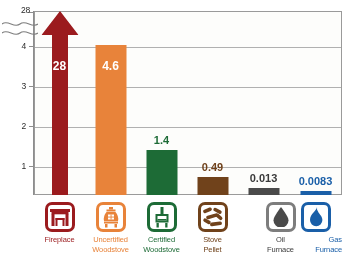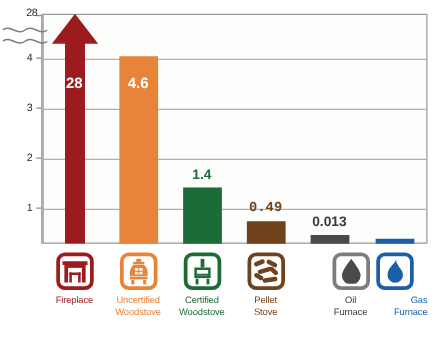--- a/index.html
+++ b/index.html
@@ -167,32 +167,33 @@
     <div class="bar-slot" style="left:51px;width:51px;height:184px;">
       <div class="bar" style="width:31px;height:150px;background:#E8833A;"></div>
       <div class="val-in" style="bottom:122px;">4.6</div>
     </div>
 
     <div class="bar-slot" style="left:102px;width:51px;height:184px;">
       <div class="bar" style="width:31px;height:45px;background:#1D6B36;"></div>
       <div class="val-out" style="bottom:49px;color:#1D6B36;">1.4</div>
     </div>
 
-    <div class="bar-slot" style="left:153px;width:51px;height:148px;font-family:Liberation Mono, monospace;">
+    <div class="bar-slot" style="left:153px;width:51px;height:148px;">
       <div class="bar" style="width:31px;height:18px;background:#70421B;"></div>
       <div class="val-out" style="bottom:22px;color:#70421B;">0.49</div>
     </div>
 
     <div class="bar-slot" style="left:204px;width:51px;height:184px;">
       <div class="bar" style="width:31px;height:7px;background:#4A4A4A;"></div>
       <div class="val-out" style="bottom:11px;color:#3a3a3a;">0.013</div>
     </div>
 
     <div class="bar-slot" style="left:255px;width:53px;height:184px;">
       <div class="bar" style="width:31px;height:4px;background:#1A5FA8;"></div>
+      <div class="val-out" style="bottom:8px;color:#1A5FA8;">0.0083</div>
     </div>
   </div>
 
   <div class="legend">
 
     <div class="legend-item" style="left:0px;width:51px;">
       <div class="icon-box" style="border:3px solid #9B1B1E;">
         <svg width="22" height="20" viewBox="0 0 22 20">
           <rect x="1" y="2" width="20" height="3" fill="#9B1B1E"></rect>
           <rect x="2.5" y="5" width="17" height="2.3" fill="#9B1B1E"></rect>
@@ -252,22 +253,22 @@
             <rect x="1" y="1.5" width="9" height="3.6" rx="1.8" transform="rotate(-22 5.5 3.3)"></rect>
             <rect x="11" y="2" width="9" height="3.6" rx="1.8" transform="rotate(28 15.5 3.8)"></rect>
             <rect x="4" y="7.5" width="12" height="3.6" rx="1.8" transform="rotate(-16 10 9.3)"></rect>
             <rect x="13" y="8" width="8" height="3.6" rx="1.8" transform="rotate(42 17 9.8)"></rect>
             <rect x="1" y="12.5" width="8" height="3.6" rx="1.8" transform="rotate(30 5 14.3)"></rect>
             <rect x="8" y="15" width="12" height="3.6" rx="1.8" transform="rotate(-8 14 16.8)"></rect>
           </g>
         </svg>
       </div>
       <div class="legend-label" style="color:#70421B;">
+        <div>Stove</div>
         <div>Pellet</div>
-        <div>Stove</div>
       </div>
     </div>
 
     <div class="legend-item" style="left:221px;width:51px;">
       <div class="icon-box" style="border:3px solid #7d7d7d;">
         <svg width="16" height="20" viewBox="0 0 16 20">
           <path d="M8 0 C8 0, 15.5 9.5, 15.5 13.2 A7.5 7.5 0 0 1 0.5 13.2 C0.5 9.5, 8 0, 8 0 Z" fill="#4A4A4A"></path>
         </svg>
       </div>
       <div class="legend-label" style="color:#3a3a3a;">

